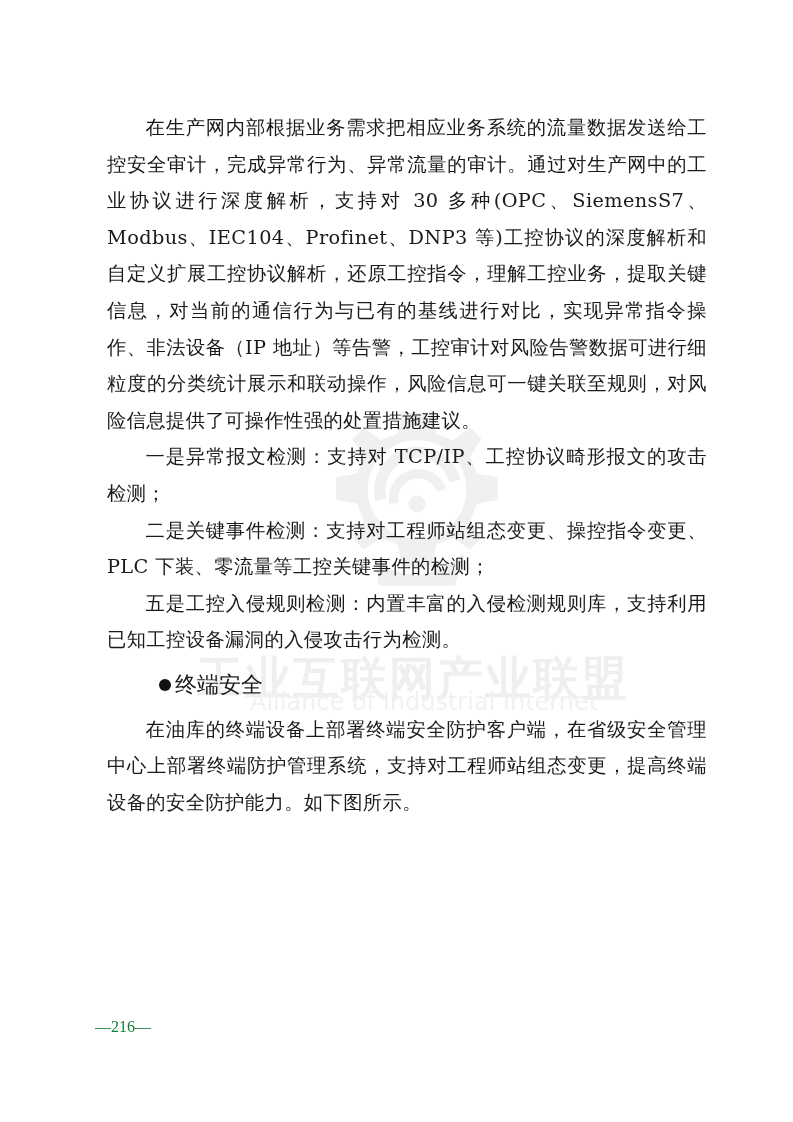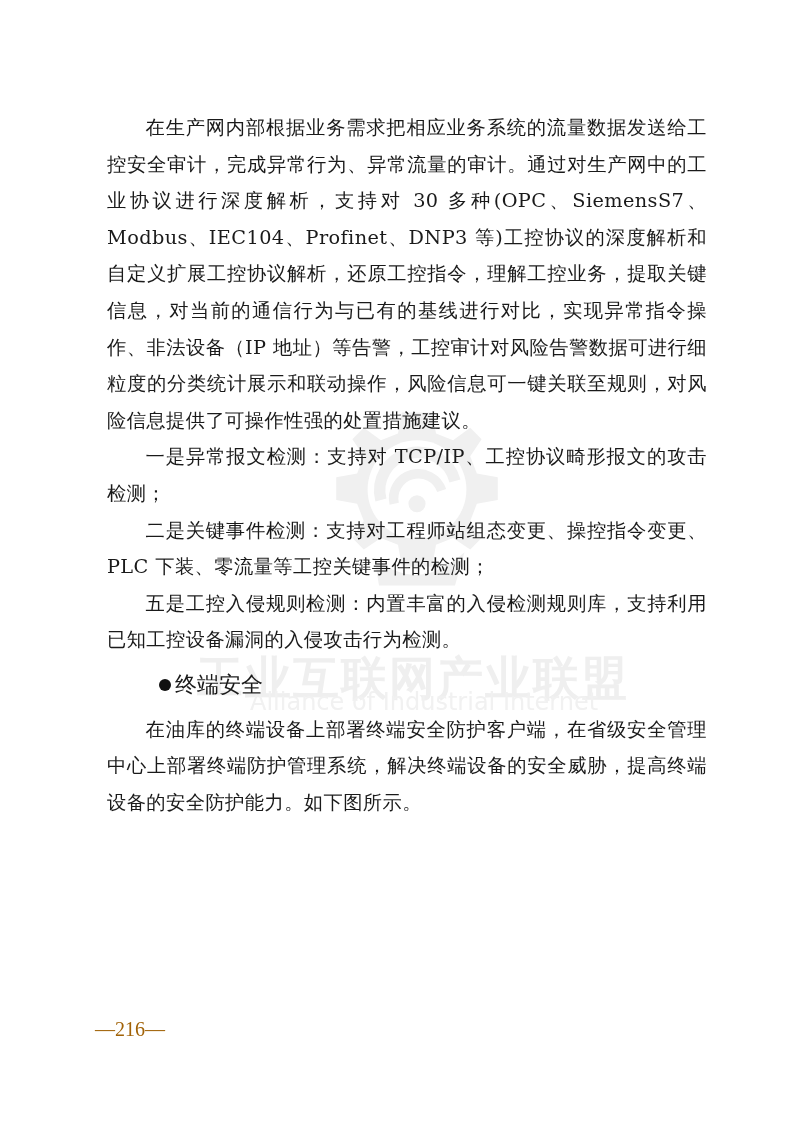--- a/index.html
+++ b/index.html
@@ -81,22 +81,22 @@
       border-radius: 50%;
       background: #111;
       margin-right: 4px;
       vertical-align: 1px;
     }
     .page-number {
       position: absolute;
       left: 95px;
       top: 1018px;
       font-family: "Liberation Serif", "DejaVu Serif", serif;
-      font-size: 20px;
-      color: #a16207;
+      font-size: 16px;
+      color: #15803d;
       z-index: 1;
     }
   </style>
 </head>
 <body>
 
 <svg class="watermark-logo" viewBox="0 0 200 200" xmlns="http://www.w3.org/2000/svg">
   <g fill="#f0f0f0">
     <path d="M100 8 L116 8 L120 30 L138 37 L156 24 L168 36 L156 54 L163 72 L185 76 L185 100 L163 104 L156 122 L168 140 L156 152 L138 140 L120 147 L116 170 L84 170 L80 147 L62 140 L44 152 L32 140 L44 122 L37 104 L15 100 L15 76 L37 72 L44 54 L32 36 L44 24 L62 37 L80 30 L84 8 Z"></path>
   </g>
@@ -110,16 +110,16 @@
 <div class="watermark-sub">Alliance of Industrial Internet</div>
 
 <div class="content">
   <p class="para indent">在生产网内部根据业务需求把相应业务系统的流量数据发送给工控安全审计，完成异常行为、异常流量的审计。通过对生产网中的工业协议进行深度解析，支持对 30 多种(OPC、SiemensS7、Modbus、IEC104、Profinet、DNP3 等)工控协议的深度解析和自定义扩展工控协议解析，还原工控指令，理解工控业务，提取关键信息，对当前的通信行为与已有的基线进行对比，实现异常指令操作、非法设备（IP 地址）等告警，工控审计对风险告警数据可进行细粒度的分类统计展示和联动操作，风险信息可一键关联至规则，对风险信息提供了可操作性强的处置措施建议。</p>
   <p class="para indent">一是异常报文检测：支持对 TCP/IP、工控协议畸形报文的攻击检测；</p>
   <p class="para indent">二是关键事件检测：支持对工程师站组态变更、操控指令变更、PLC 下装、零流量等工控关键事件的检测；</p>
   <p class="para indent">五是工控入侵规则检测：内置丰富的入侵检测规则库，支持利用已知工控设备漏洞的入侵攻击行为检测。</p>
   <p class="bullet-line">
     <span class="bullet-dot"></span><span>终端安全</span>
   </p>
-  <p class="para indent">在油库的终端设备上部署终端安全防护客户端，在省级安全管理中心上部署终端防护管理系统，解决终端设备的安全威胁，提高终端设备的安全防护能力。如下图所示。</p>
+  <p class="para indent">在油库的终端设备上部署终端安全防护客户端，在省级安全管理中心上部署终端防护管理系统，支持对工程师站组态变更，提高终端设备的安全防护能力。如下图所示。</p>
 </div>
 
 <div class="page-number">—216—</div>
 
 </body></html>

